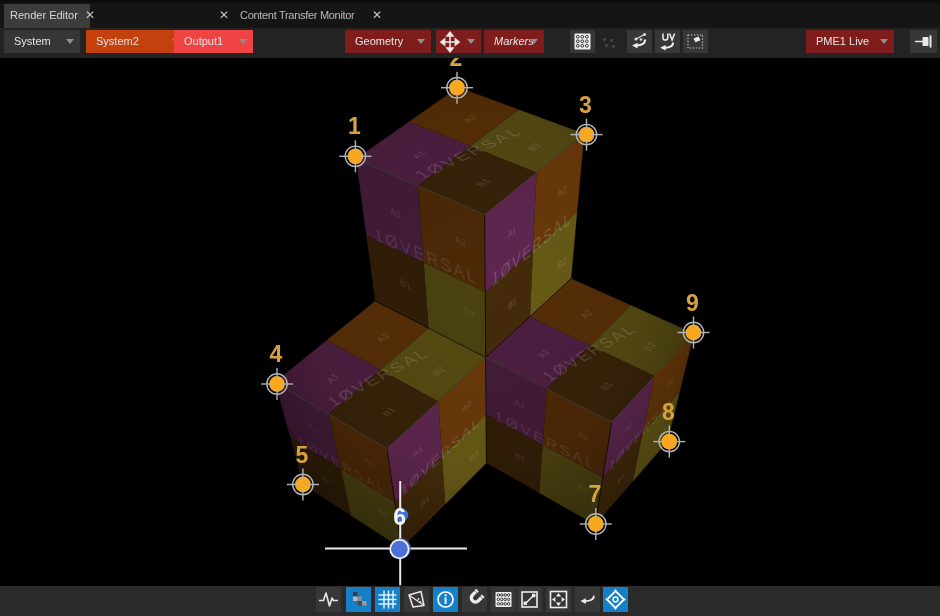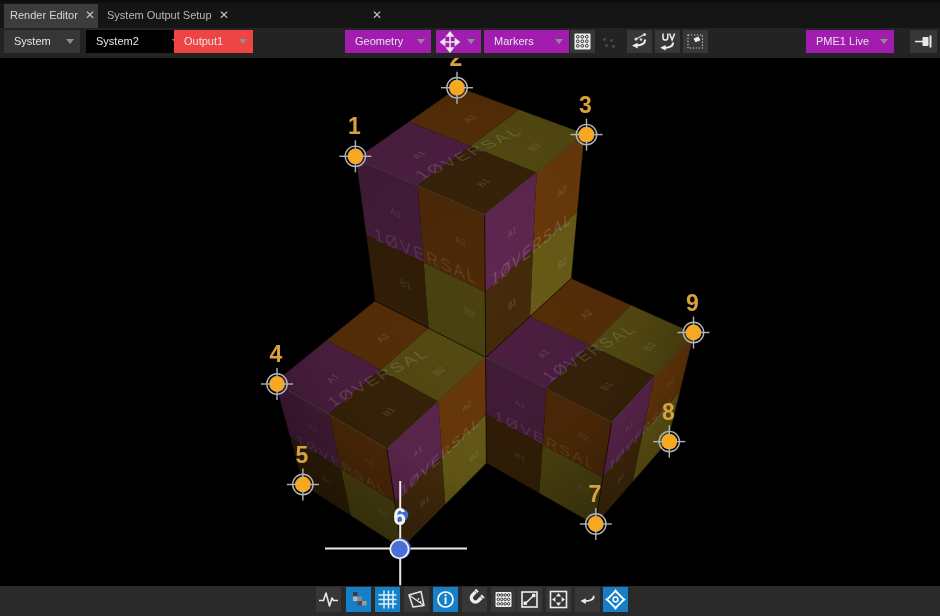--- a/index.html
+++ b/index.html
@@ -1,61 +1,61 @@
 <!DOCTYPE html>
 <html><head><meta charset="utf-8"><style>
 * { margin:0; padding:0; box-sizing:border-box; }
 body { width:940px; height:616px; background:#000; font-family:"Liberation Sans", sans-serif; overflow:hidden; position:relative; -webkit-font-smoothing:antialiased; }
 .tabbar { position:absolute; left:0; top:0; width:940px; height:28px; background:#151515; }
 .tabbar::before { content:""; position:absolute; left:0; top:0; width:940px; height:3px; background:#0d0d0d; }
 .tab { position:absolute; top:4px; height:24px; color:#b8b8b8; font-size:11px; line-height:23px; white-space:nowrap; }
 .tab .x { color:#c4c4c4; font-size:12px; position:absolute; top:0px; }
 .tab.active { background:#3b3d3b; color:#d6d6d6; }
 .row2 { position:absolute; left:0; top:28px; width:940px; height:30px; background:#232323; }
-.btn { position:absolute; top:2px; height:23px; background:#a21caf; color:#e6e6e6; font-size:11px; line-height:23px; white-space:nowrap; }
+.btn { position:absolute; top:2px; height:23px; background:#7f1d1d; color:#e6e6e6; font-size:11px; line-height:23px; white-space:nowrap; }
 .btn .lbl { padding-left:10px; }
 .arr { position:absolute; right:6px; top:9px; width:0; height:0; border-left:4.5px solid transparent; border-right:4.5px solid transparent; border-top:5.5px solid #8f8f8f; }
 .ibtn { position:absolute; top:2px; width:25px; height:23px; background:#373737; }
 .viewport { position:absolute; left:0; top:58px; width:940px; height:528px; background:#000; }
 .bbar { position:absolute; left:0; top:586px; width:940px; height:30px; background:#2a2a2a; }
 .bb { position:absolute; top:1px; width:25px; height:25px; background:#373737; }
 .bb.blue { background:#1580c8; }
 </style></head><body>
 <div class="tabbar">
-  <div class="tab active" style="left:4px; width:94px;text-align:right;">
+  <div class="tab active" style="left:4px; width:86px;text-align:right;">
       <span style="position:absolute;left:6px;">Render Editor</span>
       <span class="x" style="left:81px;">✕</span>
     </div>
   <div class="tab" style="left:98px; width:136px;">
-      <span style="position:absolute;left:9px;">System Output Setup</span>
       <span class="x" style="left:121px;">✕</span>
     </div>
   <div class="tab" style="left:234px; width:155px;">
+      <span style="position:absolute;left:6px;letter-spacing:-0.3px;">Content Transfer Monitor</span>
       <span class="x" style="left:138px;">✕</span>
     </div>
 </div>
 <div class="row2">
   <div class="btn" style="left:4px; width:76px; background:#363636;"><span class="lbl">System</span><span class="arr"></span></div>
-  <div class="btn" style="left:86px; width:100px; background:#000000;"><span class="lbl">System2</span><span class="arr"></span></div>
+  <div class="btn" style="left:86px; width:100px; background:#c2410c;"><span class="lbl">System2</span><span class="arr"></span></div>
   <div class="btn" style="left:174px; width:79px; background:#ef4444;"><span class="lbl">Output1</span><span class="arr"></span></div>
   <div class="btn" style="left:345px; width:86px;"><span class="lbl">Geometry</span><span class="arr"></span></div>
   <div class="btn" style="left:436px; width:45px;">
       <svg width="45" height="23" viewBox="0 0 45 23" style="position:absolute;left:0;top:0;">
         <g stroke="#e8e8e8" stroke-width="1.5" fill="#e8e8e8">
           <line x1="14" y1="5" x2="14" y2="19"></line>
           <line x1="7" y1="12" x2="21" y2="12"></line>
           <path d="M14,2.2 l-3,3.8 h6 z"></path>
           <path d="M14,21.8 l-3,-3.8 h6 z"></path>
           <path d="M4.8,12 l3.8,-3 v6 z"></path>
           <path d="M23.2,12 l-3.8,-3 v6 z"></path>
         </g>
       </svg>
       <span class="arr"></span>
     </div>
-  <div class="btn" style="left:484px; width:85px;"><span class="lbl">Markers</span><span class="arr"></span></div>
+  <div class="btn" style="left:484px; width:60px;font-style:italic;"><span class="lbl">Markers</span><span class="arr"></span></div>
   <div class="ibtn" style="left:570px;"><svg width="25" height="23" viewBox="0 0 25 23">
         <rect x="4.5" y="3.5" width="16" height="16" rx="1" fill="#ededed"></rect>
         <g fill="none" stroke="#222" stroke-width="0.9">
 <circle cx="7.8" cy="6.8" r="1.4"></circle>
           <circle cx="12.3" cy="6.8" r="1.4"></circle>
           <circle cx="16.8" cy="6.8" r="1.4"></circle>
 <circle cx="7.8" cy="11.3" r="1.4"></circle>
           <circle cx="12.3" cy="11.3" r="1.4"></circle>
           <circle cx="16.8" cy="11.3" r="1.4"></circle>
 <circle cx="7.8" cy="15.8" r="1.4"></circle>

